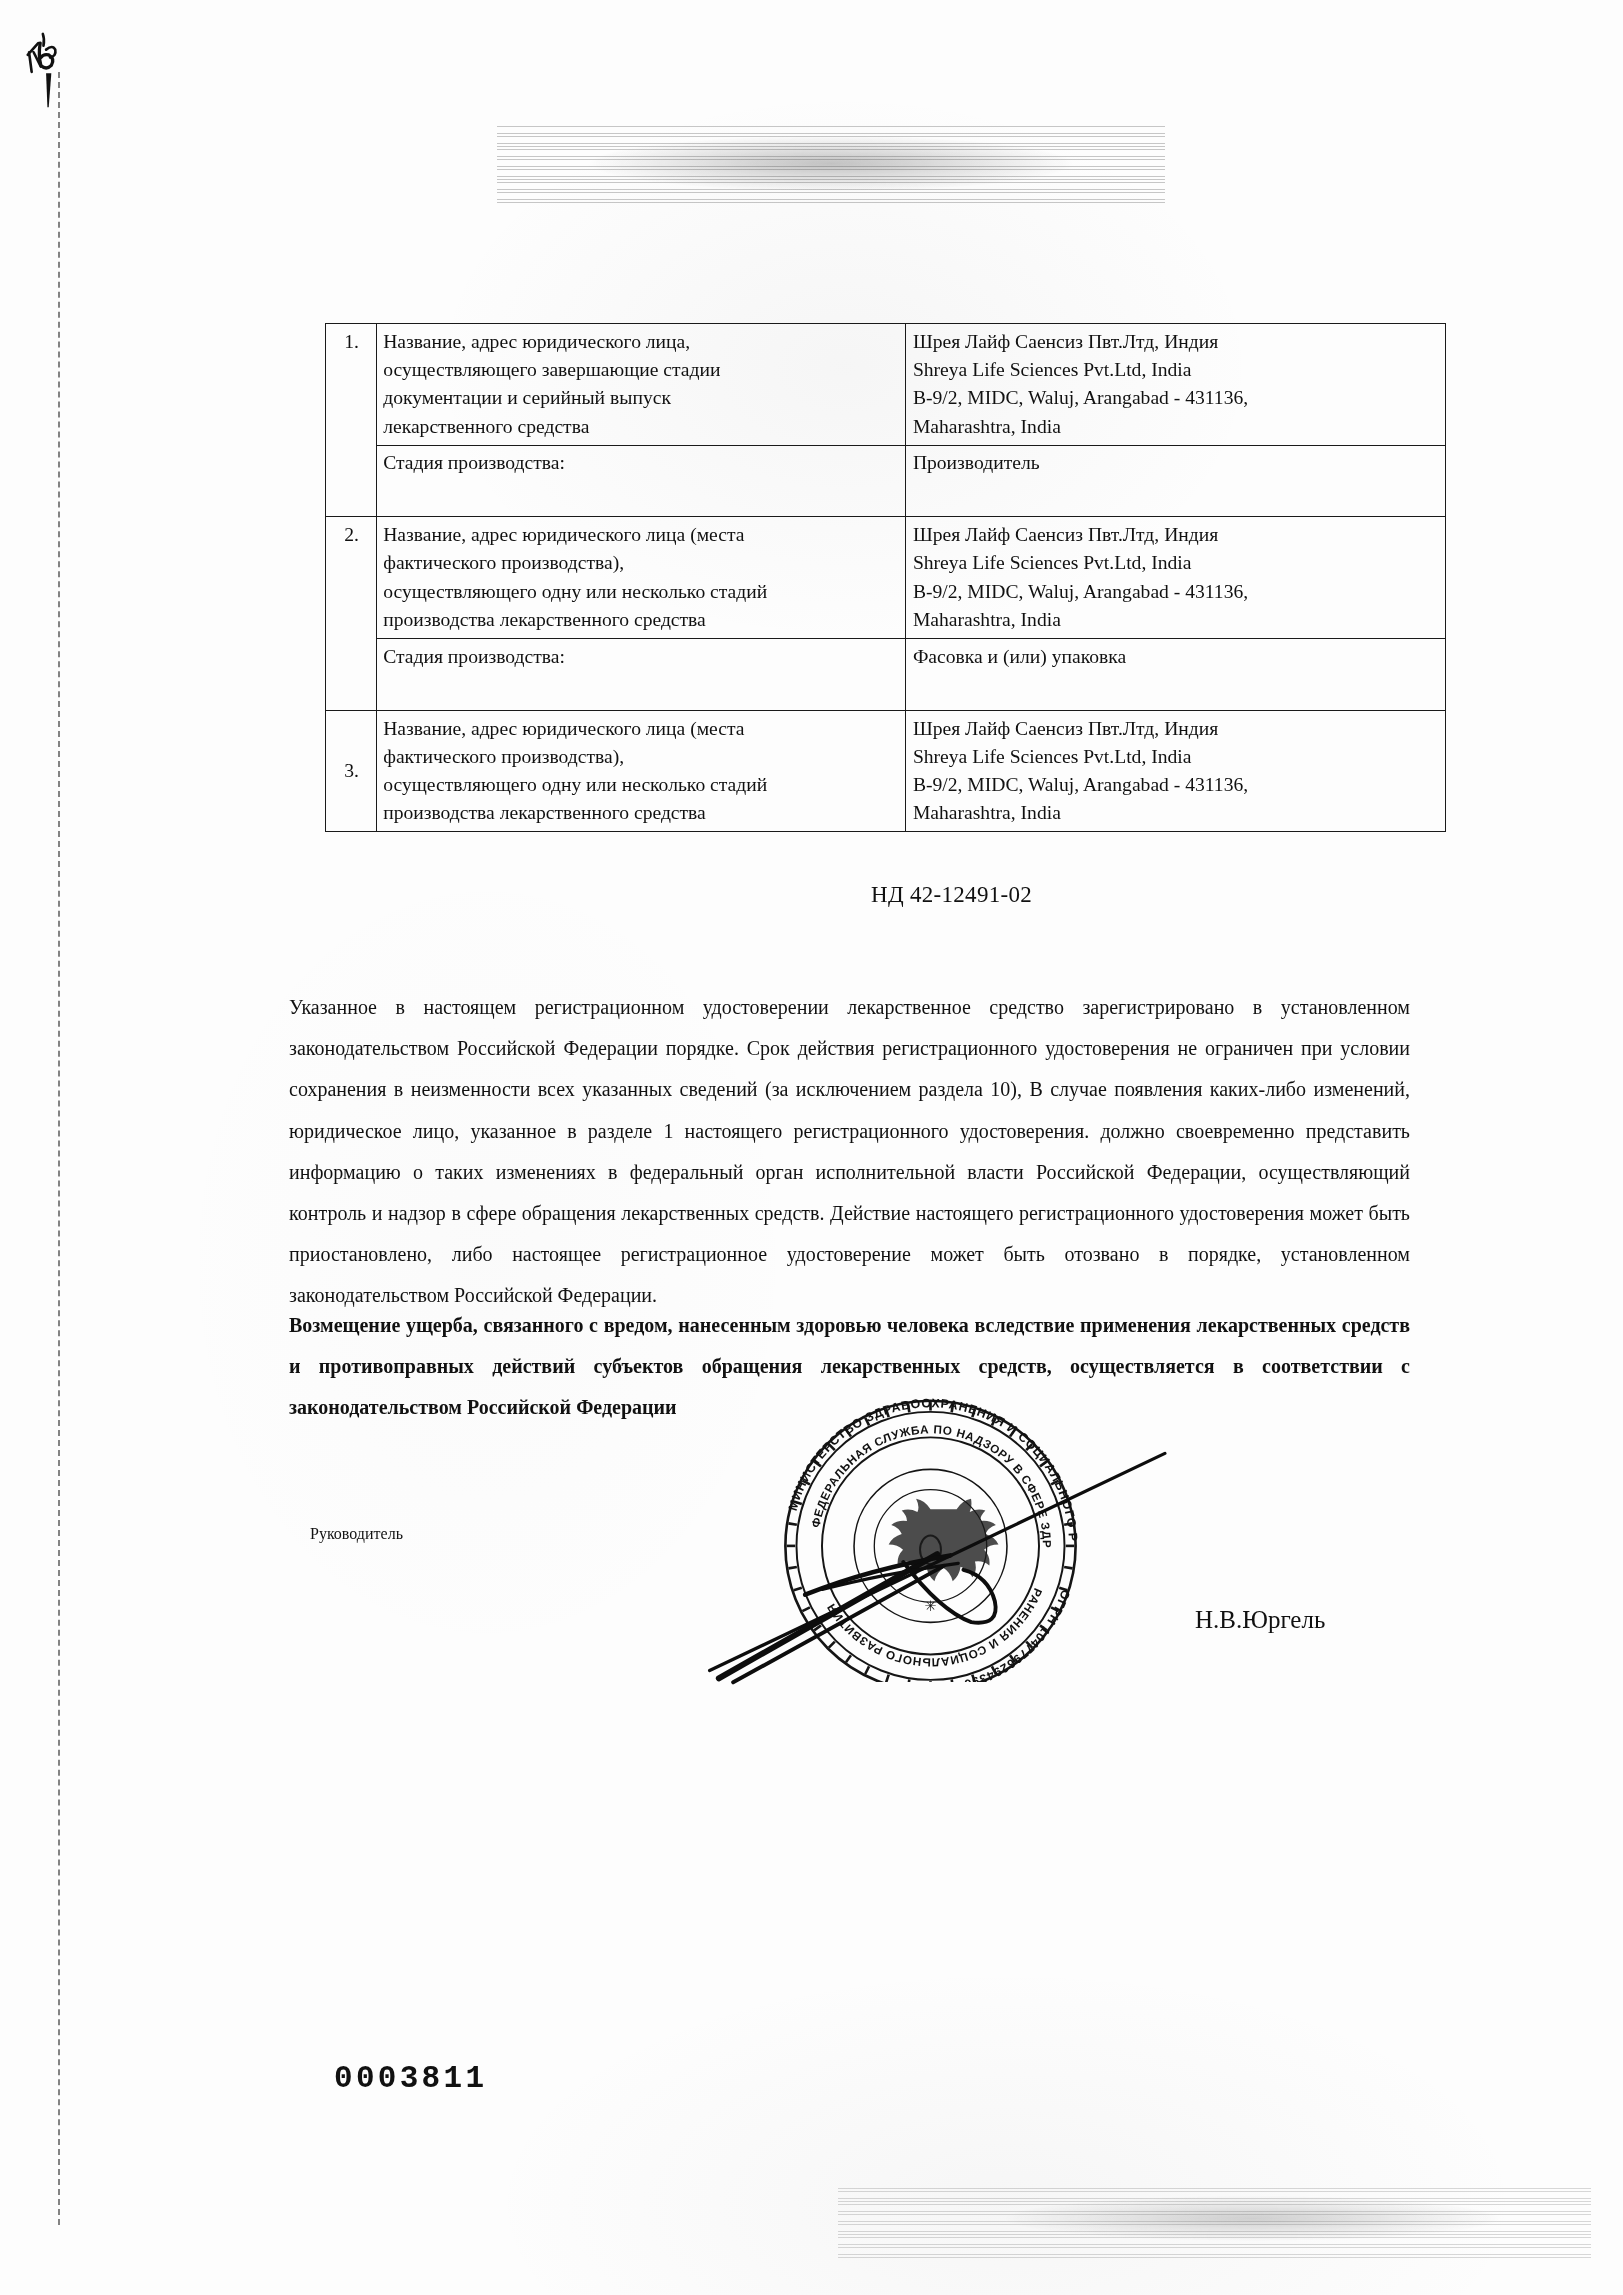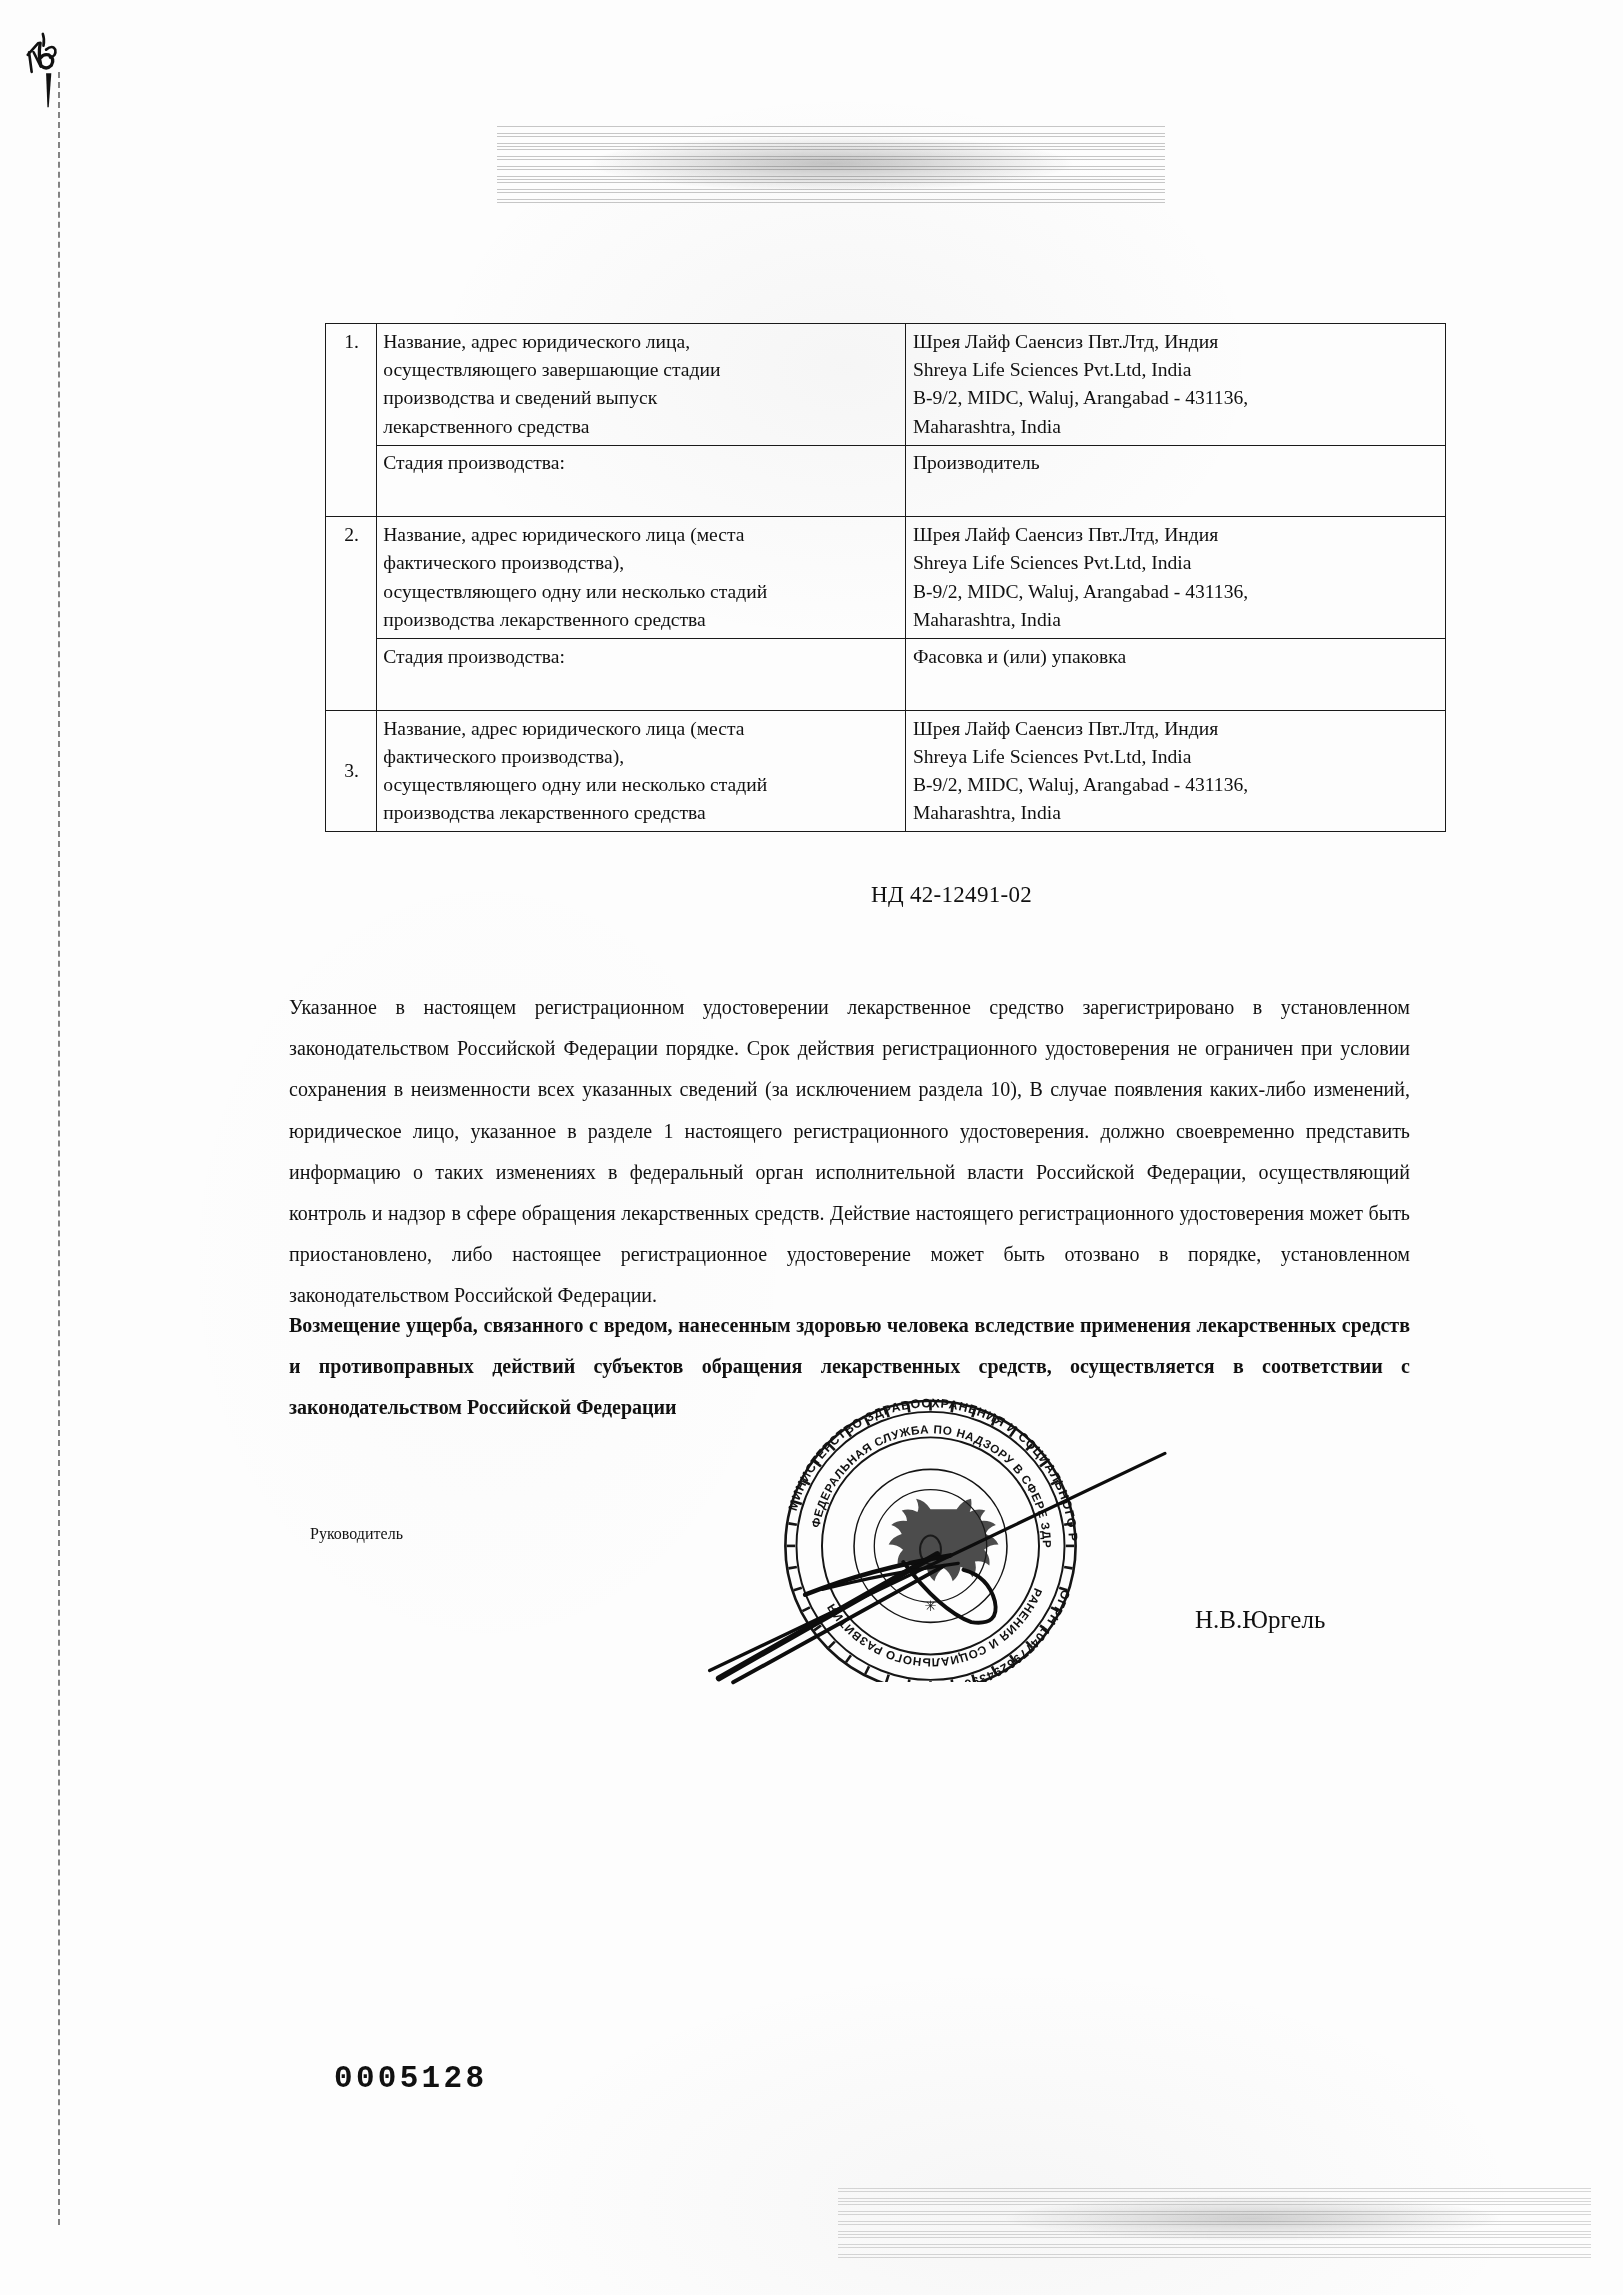--- a/index.html
+++ b/index.html
@@ -206,21 +206,21 @@
   </div>
 
   <table class="mfg-table">
     <tbody>
 
       <tr>
         <td class="col-num" rowspan="2">1.</td>
         <td class="col-desc">
           <span class="cell-line">Название, адрес юридического лица,</span>
           <span class="cell-line">осуществляющего завершающие стадии</span>
-          <span class="cell-line">производства и сведений выпуск</span>
+          <span class="cell-line">документации и серийный выпуск</span>
           <span class="cell-line">лекарственного средства</span>
         </td>
         <td class="col-val">
           <span class="cell-line">Шрея Лайф Саенсиз Пвт.Лтд, Индия</span>
           <span class="cell-line">Shreya Life Sciences Pvt.Ltd, India</span>
           <span class="cell-line">B-9/2, MIDC, Waluj, Arangabad - 431136,</span>
           <span class="cell-line">Maharashtra, India</span>
         </td>
       </tr>
       <tr class="stage-row">
@@ -375,16 +375,16 @@
         <path d="M150 276 Q250 236 372 216" stroke-width="7"></path>
         <path d="M176 268 Q268 244 384 228" stroke-width="5"></path>
         <path d="M300 226 Q356 300 404 318 Q448 324 440 286 Q430 248 392 238" stroke-width="6"></path>
       </g>
     </svg>
   </div>
 
   <div class="sig-role">Руководитель</div>
   <div class="sig-name">Н.В.Юргель</div>
 
-  <div class="serial">0005128</div>
+  <div class="serial">0003811</div>
 
 </div>
 
 
 </body></html>

